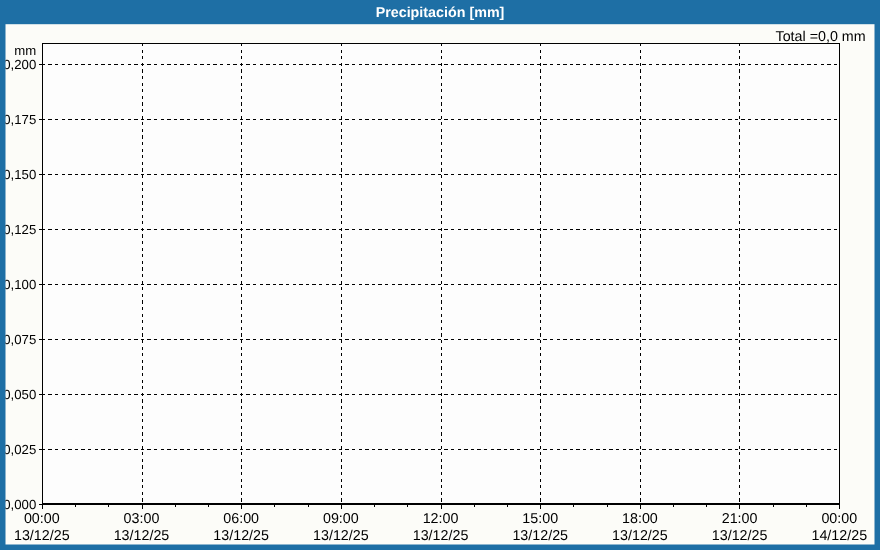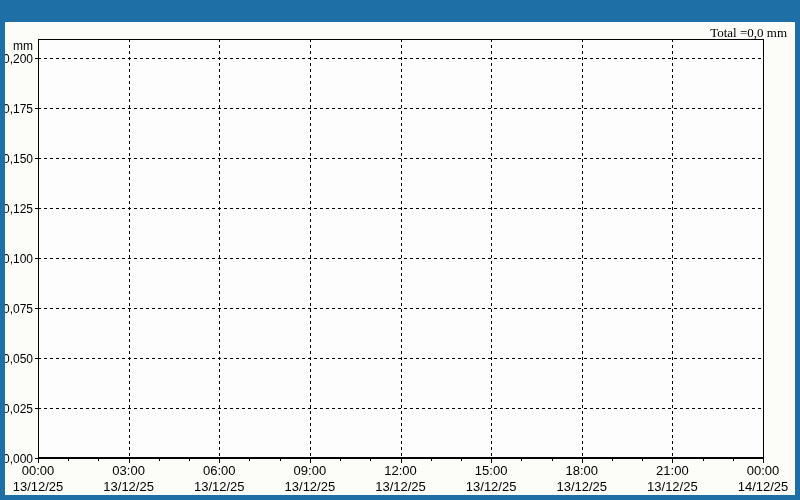--- a/index.html
+++ b/index.html
@@ -14,32 +14,35 @@
   }
   .titlebar .title{
     color:#ffffff;font-size:13px;font-weight:bold;line-height:22px;
   }
   .content{
     position:absolute;left:5px;top:22px;width:790px;height:473px;
     background:#fcfcf8;
   }
   .total{
     position:absolute;top:3px;right:8px;
-    font-size:13px;color:#000000;font-family:Liberation Serif, serif;
+    font-size:13px;color:#000000;
   }
   svg{display:block;}
   svg text{font-family:"Liberation Sans", sans-serif;fill:#000000;}
   .ylab{font-size:12px;}
   .xlab{font-size:13px;}
   .unit{font-size:12px;}
 </style>
 </head>
 <body>
 
 <div class="window">
+  <div class="titlebar">
+    <span class="title">Precipitación [mm]</span>
+  </div>
   <div class="content">
     <div class="total">Total =0,0 mm</div>
     <svg id="chart" width="790" height="473" viewBox="0 0 790 473">
       <g id="grid-layer">
           <rect x="33" y="17" width="725" height="419" fill="#fdfdfd"></rect>
           <line x1="33" y1="36.5" x2="758" y2="36.5" stroke="#000000" stroke-width="1" shape-rendering="crispEdges" stroke-dasharray="3 3"></line>
           <line x1="33" y1="86.5" x2="758" y2="86.5" stroke="#000000" stroke-width="1" shape-rendering="crispEdges" stroke-dasharray="3 3"></line>
           <line x1="33" y1="136.5" x2="758" y2="136.5" stroke="#000000" stroke-width="1" shape-rendering="crispEdges" stroke-dasharray="3 3"></line>
           <line x1="33" y1="186.5" x2="758" y2="186.5" stroke="#000000" stroke-width="1" shape-rendering="crispEdges" stroke-dasharray="3 3"></line>
           <line x1="33" y1="236.5" x2="758" y2="236.5" stroke="#000000" stroke-width="1" shape-rendering="crispEdges" stroke-dasharray="3 3"></line>

